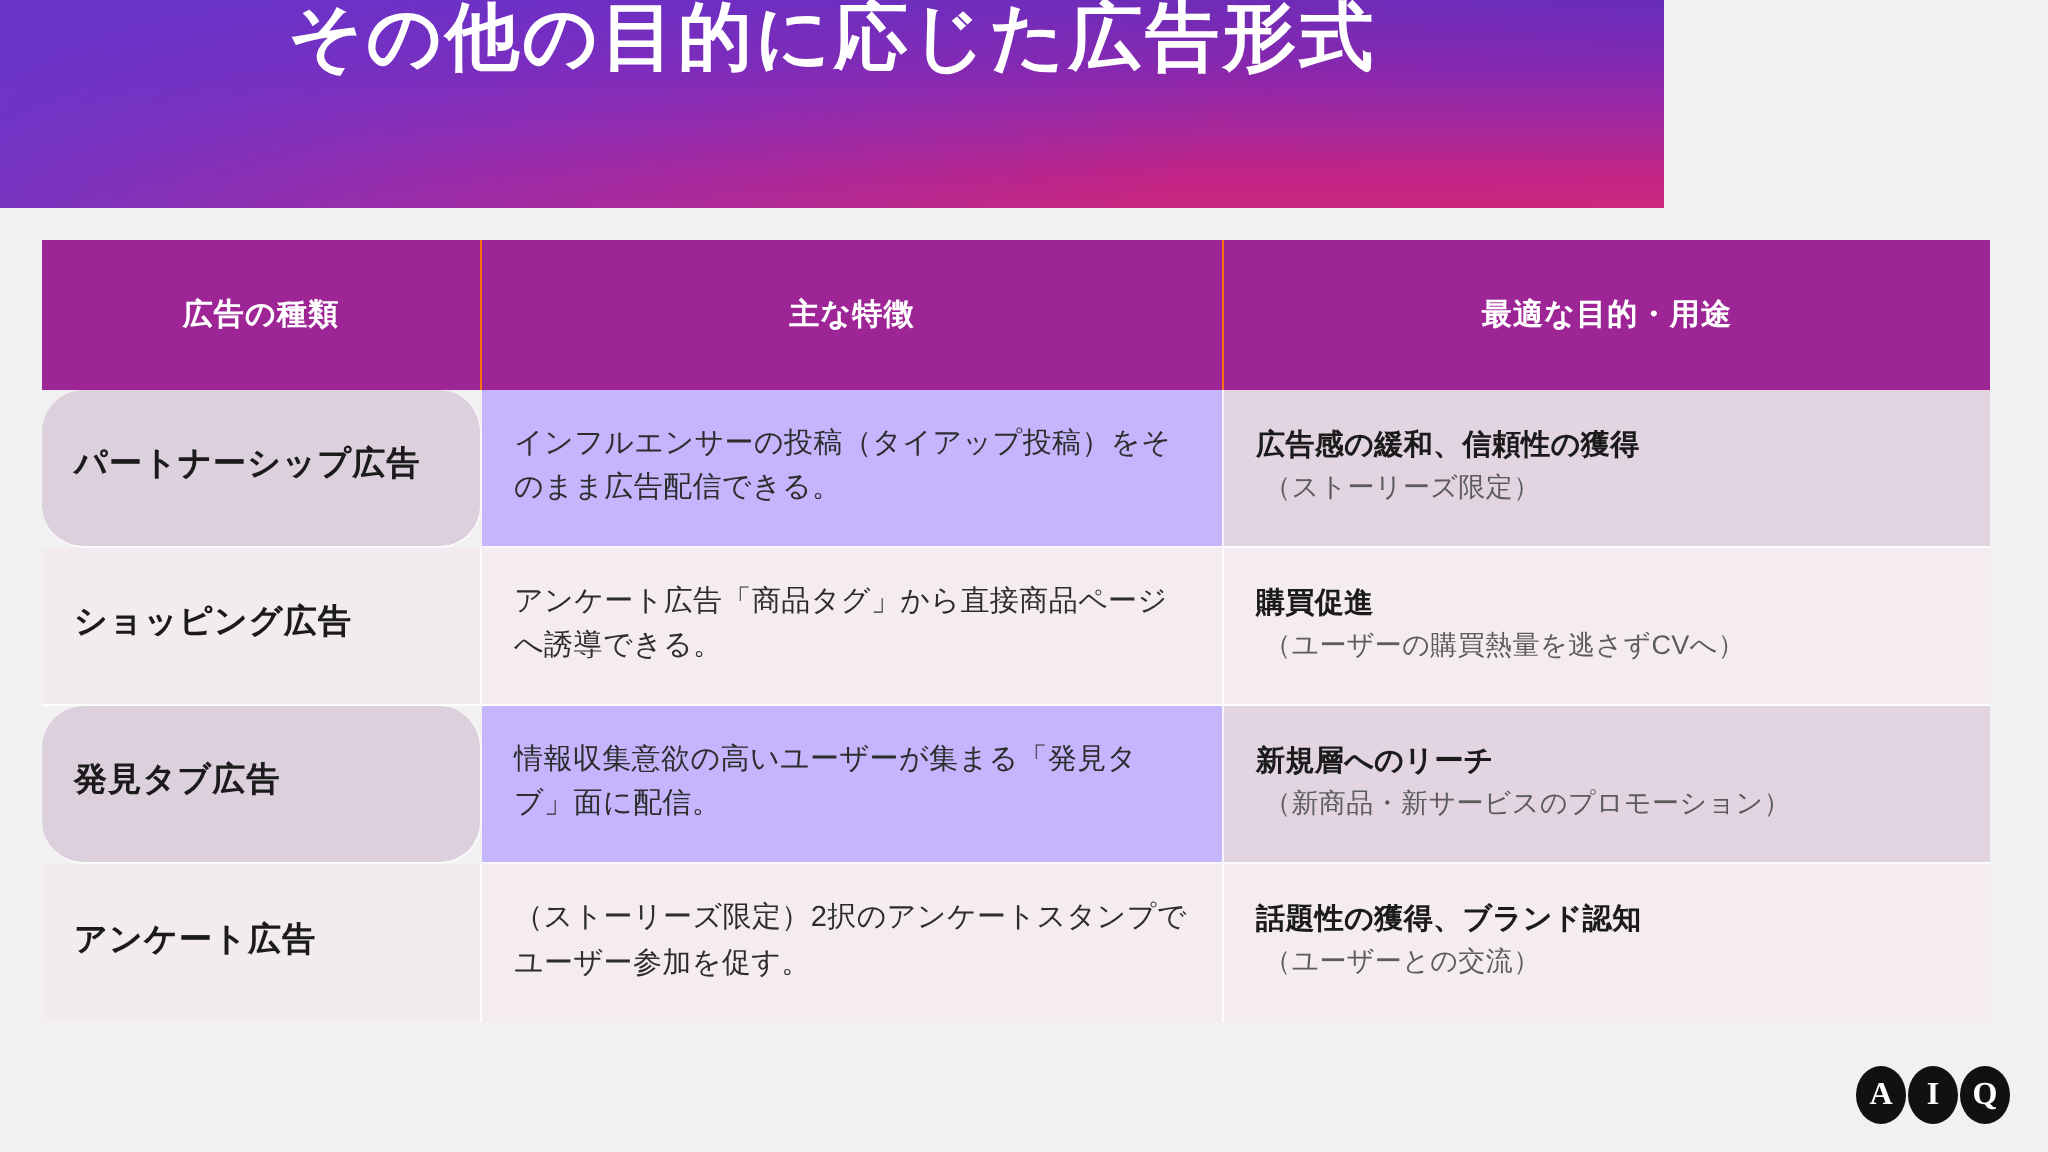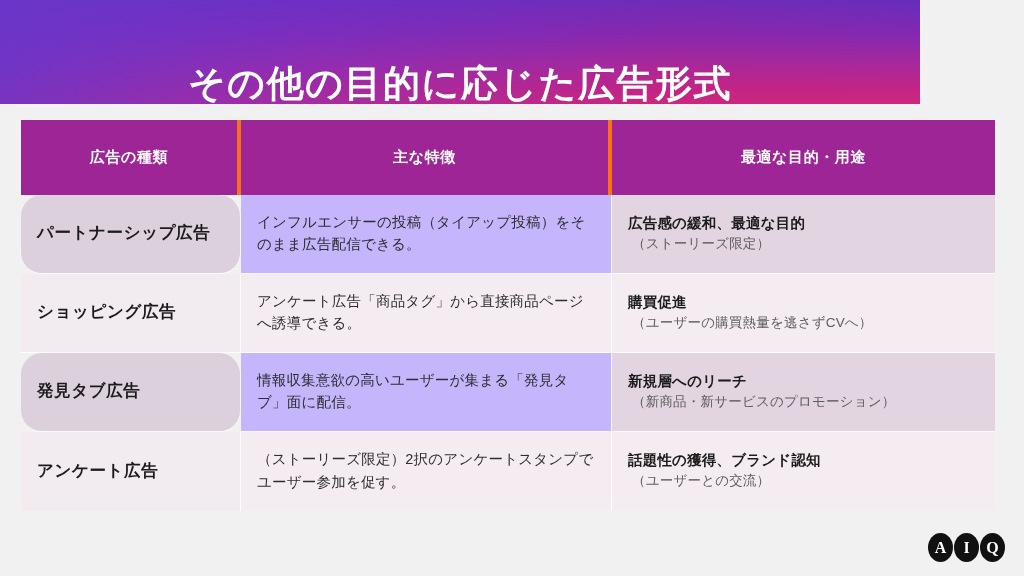--- a/index.html
+++ b/index.html
@@ -13,27 +13,27 @@
     font-family: "Liberation Sans", "DejaVu Sans", sans-serif;
     overflow: hidden;
     position: relative;
   }
 
   
   .header-banner {
     position: absolute;
     left: 0;
     top: 0;
-    width: 920px;
+    width: 832px;
     height: 104px;
     background:
       linear-gradient(118deg, rgba(106,54,201,0.95) 0%, rgba(124,48,196,0.55) 33%, rgba(190,30,130,0.20) 72%, rgba(198,32,128,0.10) 100%),
       linear-gradient(180deg, #5b2fc4 0%, #7a2ab8 32%, #a32a9f 62%, #c42585 86%, #cc2a7d 100%);
     display: flex;
-    align-items: flex-end;
+    align-items: flex-start;
     justify-content: center;
     overflow: hidden;
   }
   .header-title {
     color: #ffffff;
     font-size: 37px;
     font-weight: bold;
     letter-spacing: 1.5px;
     line-height: 1;
     text-align: center;
@@ -65,21 +65,21 @@
   .ad-table thead th {
     background: #9e2596;
     color: #ffffff;
     font-size: 15px;
     font-weight: bold;
     letter-spacing: 0.6px;
     height: 75px;
     text-align: center;
     vertical-align: middle;
     padding: 0 8px;
-    border-right: 4px solid #f97316;
+    border-right: 1px solid #f97316;
   }
   .ad-table thead th:last-child { border-right: none; }
 
   
   .ad-table tbody td {
     vertical-align: middle;
     border-right: 1px solid rgba(255,255,255,0.85);
     border-bottom: 1px solid rgba(255,255,255,0.9);
     padding: 9px 16px 11px 16px;
     height: 79px;
@@ -172,21 +172,21 @@
     </thead>
     <tbody>
       <tr class="row-dark">
         <td class="cell-type">
           <div class="type-label">パートナーシップ広告</div>
         </td>
         <td class="cell-feat">
           <div class="feat-text">インフルエンサーの投稿（タイアップ投稿）をそのまま広告配信できる。</div>
         </td>
         <td class="cell-purpose">
-          <div class="purpose-main">広告感の緩和、最適な目的</div>
+          <div class="purpose-main">広告感の緩和、信頼性の獲得</div>
           <div class="purpose-sub">（ストーリーズ限定）</div>
         </td>
       </tr>
       <tr class="row-light">
         <td class="cell-type">
           <div class="type-label">ショッピング広告</div>
         </td>
         <td class="cell-feat">
           <div class="feat-text">アンケート広告「商品タグ」から直接商品ページへ誘導できる。</div>
         </td>

